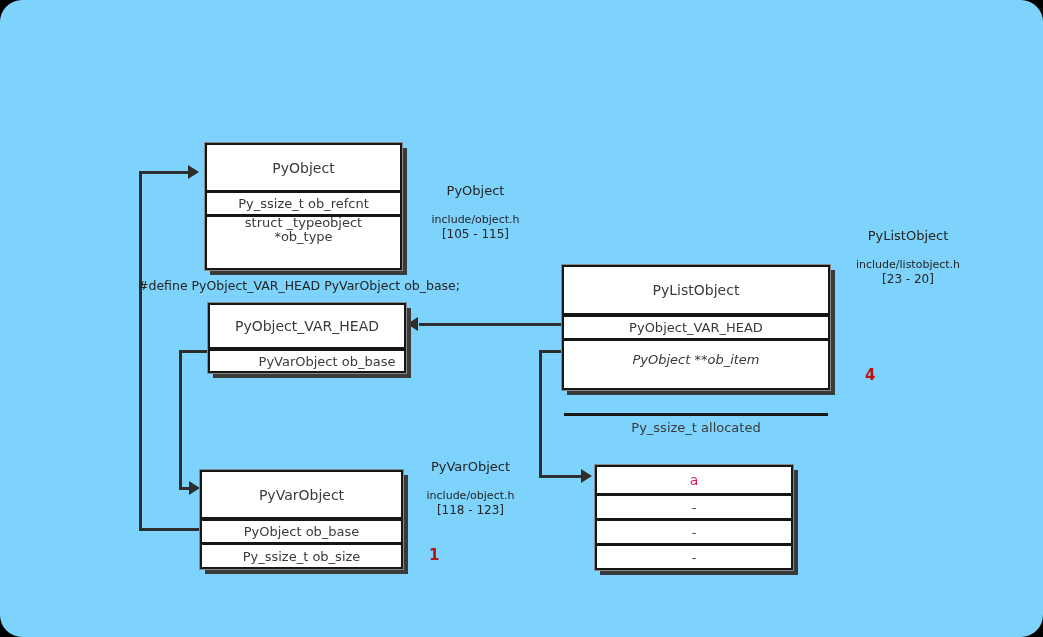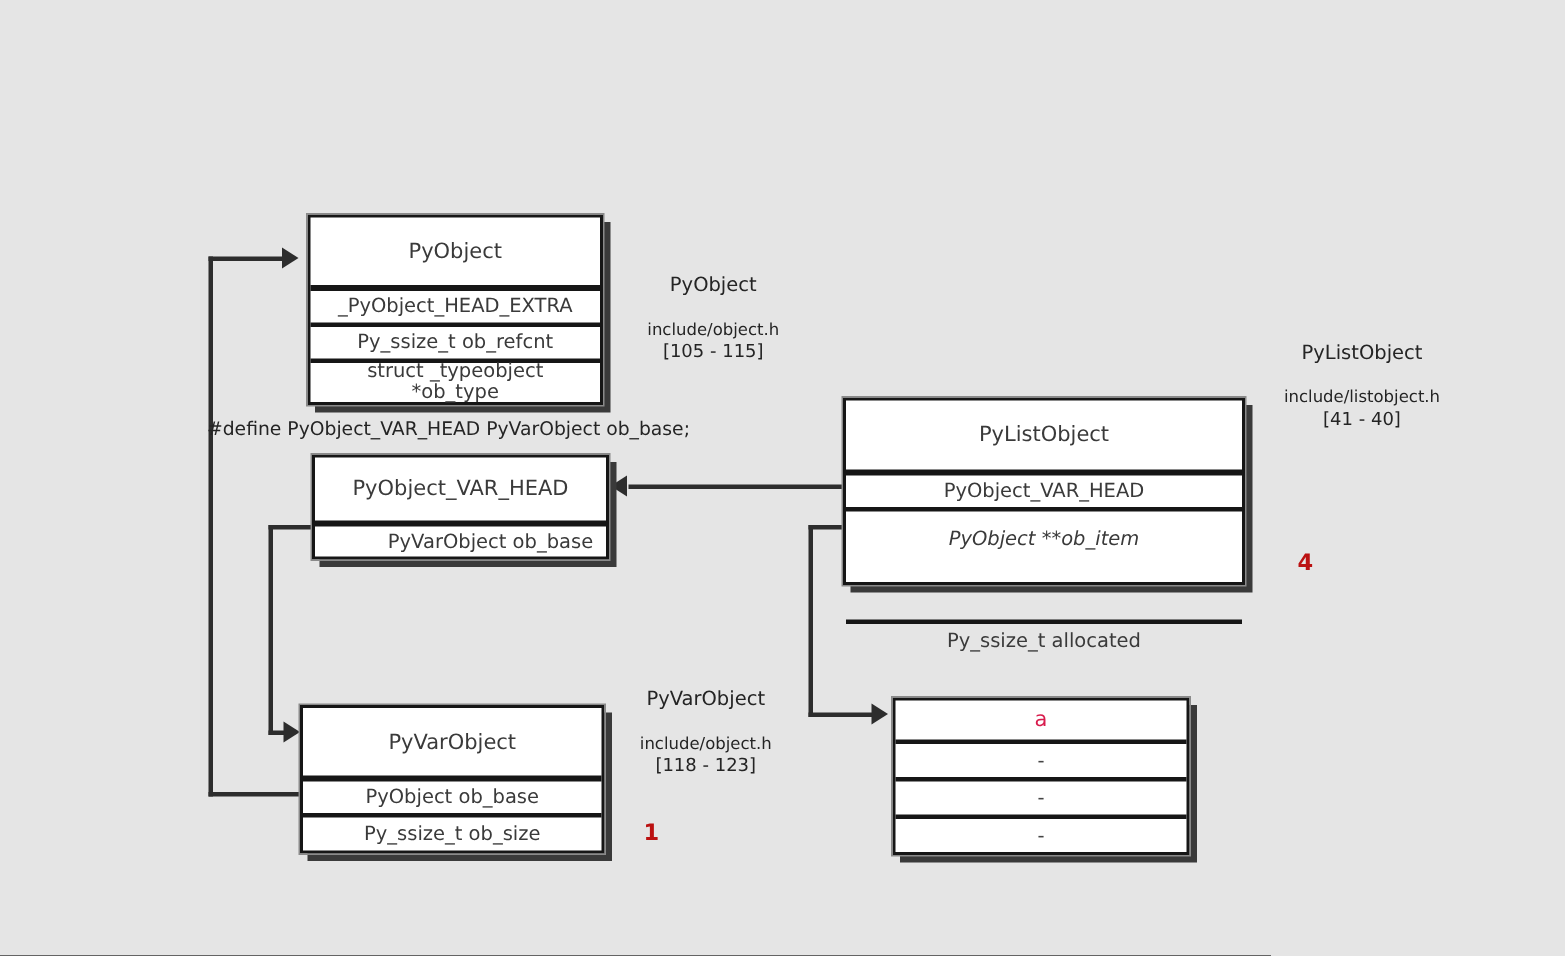--- a/index.html
+++ b/index.html
@@ -1,21 +1,22 @@
 <!DOCTYPE html>
 <html><head>
 <meta charset="utf-8">
 <style>
   html,body{margin:0;padding:0;background:#000;}
   #stage{
     position:relative;
     width:1043px;height:637px;
-    background:#e5e5e5;
+    background:#7dd3fc;
     font-family:"DejaVu Sans","Liberation Sans",sans-serif;
     overflow:hidden;
+    border-radius:22px;
   }
   
   .box{
     position:absolute;
     background:#fff;
     border:2px solid #161616;
     outline:1px solid #8a8a8a;
     box-shadow:5px 5px 0 #3a3a3a;
     box-sizing:border-box;
     display:flex;flex-direction:column;
@@ -98,21 +99,20 @@
   <div class="seg" style="left:419px;top:323px;width:143px;height:3px;"></div>
   <div class="arrow-l" style="left:407px;top:317px;"></div>
 
   <div class="seg" style="left:539px;top:350px;width:23px;height:3px;"></div>
   <div class="seg" style="left:539px;top:350px;width:3px;height:128px;"></div>
   <div class="seg" style="left:539px;top:475px;width:44px;height:3px;"></div>
   <div class="arrow-r" style="left:581px;top:469px;"></div>
 
   <div class="box" style="left:205px;top:143px;width:197px;height:127px;">
     <div class="box-title" style="height:45px;">PyObject</div>
-    <div class="box-row first-sep" style="height:25px;">_PyObject_HEAD_EXTRA</div>
     <div class="box-row" style="height:24px;">Py_ssize_t ob_refcnt</div>
     <div class="box-row two-line" style="height:29px;">struct _typeobject
 *ob_type</div>
   </div>
 
   <div class="box" style="left:208px;top:303px;width:198px;height:70px;">
     <div class="box-title" style="height:42px;">PyObject_VAR_HEAD</div>
     <div class="box-row first-sep" style="height:24px;padding-left:40px;">PyVarObject ob_base</div>
   </div>
 
@@ -140,21 +140,21 @@
     <div class="n-title">PyObject</div>
     <div class="n-file">include/object.h</div>
     <div class="n-lines">[105 - 115]</div>
   </div>
 
   <div class="note-define" style="left:138px;top:278px;">#define PyObject_VAR_HEAD PyVarObject ob_base;</div>
 
   <div class="note" style="left:843px;top:228px;width:130px;">
     <div class="n-title">PyListObject</div>
     <div class="n-file">include/listobject.h</div>
-    <div class="n-lines">[41 - 40]</div>
+    <div class="n-lines">[23 - 20]</div>
   </div>
 
   <div class="note" style="left:413px;top:459px;width:115px;">
     <div class="n-title">PyVarObject</div>
     <div class="n-file">include/object.h</div>
     <div class="n-lines">[118 - 123]</div>
   </div>
 
   <div class="marker" style="left:865px;top:366px;">4</div>
   <div class="marker" style="left:429px;top:546px;">1</div>

